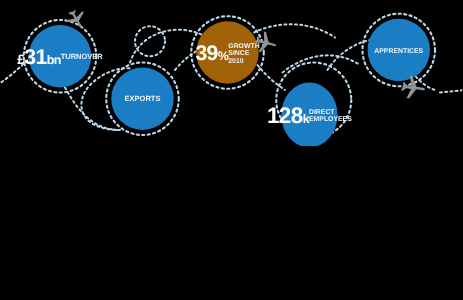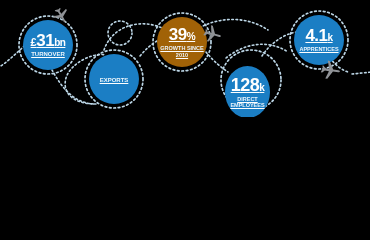--- a/index.html
+++ b/index.html
@@ -1,21 +1,21 @@
 <!DOCTYPE html>
 <html><head>
 <meta charset="utf-8">
 <style>
   html,body{margin:0;padding:0;background:#000;}
   body{width:370px;height:117px;overflow:hidden;font-family:"Liberation Sans",sans-serif;}
   #stage{position:relative;width:370px;height:117px;background:#000000;overflow:hidden;}
   #paths{position:absolute;left:0;top:0;width:370px;height:117px;}
-  .node{position:absolute;border-radius:50%;display:flex;flex-direction:column;
-        align-items:center;justify-content:center;color:#ffffff;text-align:center;
-        background:#1b7ec4;line-height:1;text-decoration:underline;}
+  .node{position:absolute;border-radius:50%;display:flex;flex-direction:row;
+        align-items:center;justify-content:center;color:#ffffff;text-align:left;
+        background:#1b7ec4;line-height:1;}
   .node .val{font-weight:bold;letter-spacing:-0.5px;white-space:nowrap;}
   .node .val .unit{font-weight:bold;}
   .node .lbl{font-weight:bold;white-space:pre-line;color:#eaf4fb;}
   .plane{position:absolute;color:#8f9296;line-height:0;}
 </style>
 </head>
 <body>
 
 <div id="stage">
 
@@ -51,21 +51,20 @@
         <div class="val" style="font-size: 17px;"><span style="font-size: 11px;"></span><span>39</span><span class="unit" style="font-size: 10px;">%</span></div>
         <div class="lbl" style="font-size: 5.5px; margin-top: 2px; line-height: 1.15;">GROWTH SINCE
 2010</div>
       </div>
       <div class="node" style="left: 225px; top: 54px; width: 45px; height: 52px; background: rgb(27, 126, 196); margin-top: 12px;">
         <div class="val" style="font-size: 18px;"><span style="font-size: 11px;"></span><span>128</span><span class="unit" style="font-size: 10px;">k</span></div>
         <div class="lbl" style="font-size: 5.5px; margin-top: 2px; line-height: 1.15;">DIRECT
 EMPLOYEES</div>
       </div>
       <div class="node" style="left: 294px; top: 15px; width: 50px; height: 50px; background: rgb(27, 126, 196);">
-        <div class="val" style="font-size: 17px;"><span style="font-size: 11px;"></span><span>4.1</span><span class="unit" style="font-size: 10px;">k</span></div>
         <div class="lbl" style="font-size: 5.5px; margin-top: 2px; line-height: 1.15;">APPRENTICES</div>
       </div>
     </div>
   <div id="planes">
       <div class="plane" style="left: 51px; top: 5px; width: 20px; height: 20px; transform: rotate(150deg);"><svg viewBox="0 0 24 24" width="20" height="20" xmlns="http://www.w3.org/2000/svg">
           <path fill="#8f9296" d="M21 15.5v-2l-8-4.6V3.6c0-.9-.5-1.6-1-1.6s-1 .7-1 1.6v5.3l-8 4.6v2l8-2.5v4.1l-2.3 1.6v1.4L11 19.4l2.3.7 2.3.7v-1.4L13.3 17v-4.1z"></path>
         </svg></div>
       <div class="plane" style="left: 201px; top: 23px; width: 22px; height: 22px; transform: rotate(105deg);"><svg viewBox="0 0 24 24" width="22" height="22" xmlns="http://www.w3.org/2000/svg">
           <path fill="#8f9296" d="M21 15.5v-2l-8-4.6V3.6c0-.9-.5-1.6-1-1.6s-1 .7-1 1.6v5.3l-8 4.6v2l8-2.5v4.1l-2.3 1.6v1.4L11 19.4l2.3.7 2.3.7v-1.4L13.3 17v-4.1z"></path>
         </svg></div>

